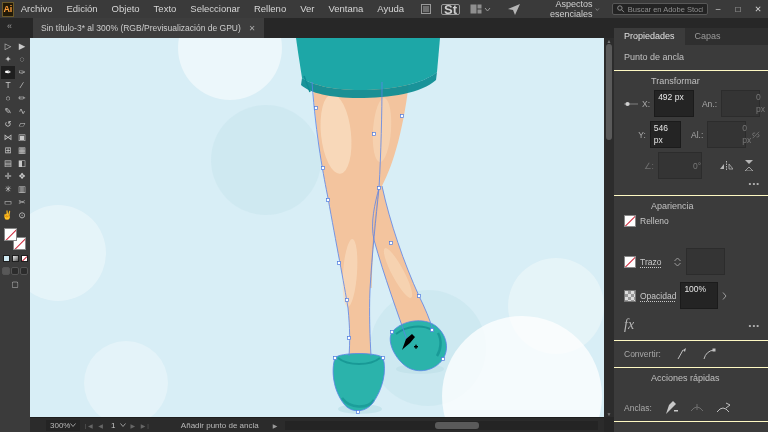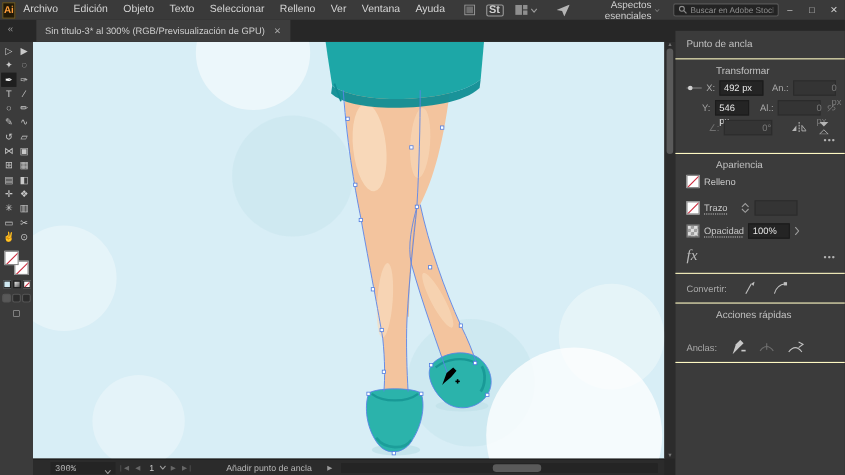--- a/index.html
+++ b/index.html
@@ -8,21 +8,21 @@
   .abs { position:absolute; }
 
   
   #titlebar { left:0; top:0; width:768px; height:18px; background:#3a3a3a;
     display:flex; align-items:center; z-index:30; }
   .ai-logo { width:17px; height:15px; margin-left:2px; background:#221a08; color:#ff9d3a;
     font-weight:bold; font-size:9px; display:flex; align-items:center; justify-content:center;
     border:1px solid #6b5a2a; }
   .menu-item { color:#d6d6d6; font-size:9.5px; padding:0 7px; line-height:18px; cursor:default; }
   .tb-icon { color:#bdbdbd; display:flex; align-items:center; margin:0 5px; }
-  .st-badge { border:1px solid #9a9a9a; border-radius:2px; color:#cfcfcf; font-size:10px;
+  .st-badge { border:1px solid #9a9a9a; border-radius:2px; color:#cfcfcf; font-size:13px;
     font-weight:bold; padding:0 2px; line-height:9px; }
   .ws-label { color:#cfcfcf; font-size:9px; margin:0 3px 0 14px;text-align:right; }
   .searchbox { display:flex; align-items:center; gap:3px; width:96px; height:12px;
     background:#232323; border:1px solid #585858; border-radius:2px; padding:0 4px; margin-left:12px; }
   .searchbox span { color:#8f8f8f; font-size:7.5px; white-space:nowrap; overflow:hidden; }
   .winctl { display:flex; align-items:center; gap:0; margin-left:auto; }
   .winctl div { width:20px; text-align:center; color:#cfcfcf; font-size:8.5px; line-height:18px; }
 
   
   #tabrow { left:0; top:18px; width:768px; height:20px; background:#272727; z-index:20; }
@@ -66,39 +66,39 @@
     display:flex; flex-direction:column; }
   .p-tabs { display:flex; background:#2f2f2f; height:17px; flex:none; }
   .p-tab { font-size:9px; padding:0 10px; line-height:17px; color:#9a9a9a; }
   .p-tab.active { background:#3b3b3b; color:#e0e0e0; }
   .sec { border-bottom:1px solid #fef9c3; padding:5px 8px 7px 10px; }
   .sec-title { color:#c0c0c0; font-size:9px; margin-bottom:4px;margin-left:27px; }
   .row { display:flex; align-items:center; gap:4px; margin-top:4px; }
   .lbl { color:#a9a9a9; font-size:8.5px; }
   .lnk { color:#c8c8c8; font-size:8.5px; text-decoration:underline; text-decoration-style:dotted; text-underline-offset:2px; }
   .in { background:#242424; border:1px solid #1b1b1b; color:#e6e6e6; font-size:8.5px;
-    height:14px; line-height:12px; padding:0 3px; width:44px; }
+    height:27px; line-height:12px; padding:0 3px; width:44px; }
   .in.dis { background:#343434; color:#787878; border-color:#2c2c2c;padding-left:34px; }
   .dd { display:flex; align-items:center; justify-content:space-between; }
   .dots { color:#b5b5b5; font-size:8px; text-align:right; letter-spacing:1px; }
   .sw12 { width:12px; height:12px; }
   .checker { width:12px; height:12px; border:1px solid #777;
     background-image:linear-gradient(45deg,#999 25%,transparent 25%,transparent 75%,#999 75%),
                      linear-gradient(45deg,#999 25%,#ddd 25%,#ddd 75%,#999 75%);
     background-size:6px 6px; background-position:0 0,3px 3px; }
   .stepper { display:flex; flex-direction:column; width:9px; }
   .stepper svg { display:block; }
   .fx { color:#b8b8b8; font-size:14px; font-style:italic; font-family:Liberation Serif, serif; }
 
   
   #statusbar { left:30px; top:417px; width:574px; height:15px; background:#2b2b2b;
     border-top:1px solid #1e1e1e; display:flex; align-items:center; z-index:15;
     color:#b9b9b9; font-size:8px; }
-  #statusbar .zoombox { display:flex; align-items:flex-end; gap:26px; background:#242424;
-    height:11px; padding:0 4px; margin-left:16px;font-family:Liberation Mono, monospace; }
+  #statusbar .zoombox { display:flex; align-items:center; gap:0; background:#242424;
+    height:11px; padding:0 4px; margin-left:16px; }
   .nav-dim { color:#666; font-size:6px; letter-spacing:2px; margin:0 4px; }
   .ab-num { margin:0 2px; color:#c9c9c9; }
   .status-msg { margin-left:26px; color:#b9b9b9; }
   .fly { color:#9a9a9a; font-size:6px; margin-left:14px; }
   .htrack { flex:1; height:9px; margin:0 6px 0 8px; background:#242424; position:relative; }
   .hthumb { position:absolute; left:48%; top:1px; width:44px; height:7px; background:#5a5a5a; border-radius:3px; }
 </style>
 </head>
 <body>
 
@@ -298,20 +298,24 @@
   </svg>
 </div>
 
 <div id="vscroll" class="abs">
   <div class="arr" style="top:0">▲</div>
   <div class="thumb"></div>
   <div class="arr" style="bottom:0">▼</div>
 </div>
 
 <div id="panel" class="abs">
+  <div class="p-tabs">
+    <div class="p-tab active">Propiedades</div>
+    <div class="p-tab">Capas</div>
+  </div>
 
   <div class="sec">
     <div class="sec-title" style="margin:2px 0 1px">Punto de ancla</div>
   </div>
 
   <div class="sec">
     <div class="sec-title">Transformar</div>
     <div class="row">
       <svg width="16" height="10" viewBox="0 0 16 10">
         <line x1="0" y1="5" x2="16" y2="5" stroke="#8a8a8a"></line>
@@ -355,21 +359,21 @@
     </div>
     <div class="dots">•••</div>
   </div>
 
   <div class="sec">
     <div class="sec-title">Apariencia</div>
     <div class="row">
       <div class="swatch-none sw12"></div>
       <span class="lbl" style="color:#c8c8c8">Relleno</span>
     </div>
-    <div class="row" style="margin-top:11px">
+    <div class="row" style="margin-top:21px">
       <div class="swatch-none sw12"></div>
       <span class="lnk">Trazo</span>
       <div class="stepper" style="margin-left:8px">
         <svg width="9" height="5" viewBox="0 0 9 5">
             <polyline points="1.5,4 4.5,1 7.5,4" fill="none" stroke="#9e9e9e"></polyline>
           </svg>
         <svg width="9" height="5" viewBox="0 0 9 5">
             <polyline points="1.5,1 4.5,4 7.5,1" fill="none" stroke="#9e9e9e"></polyline>
           </svg>
       </div>

